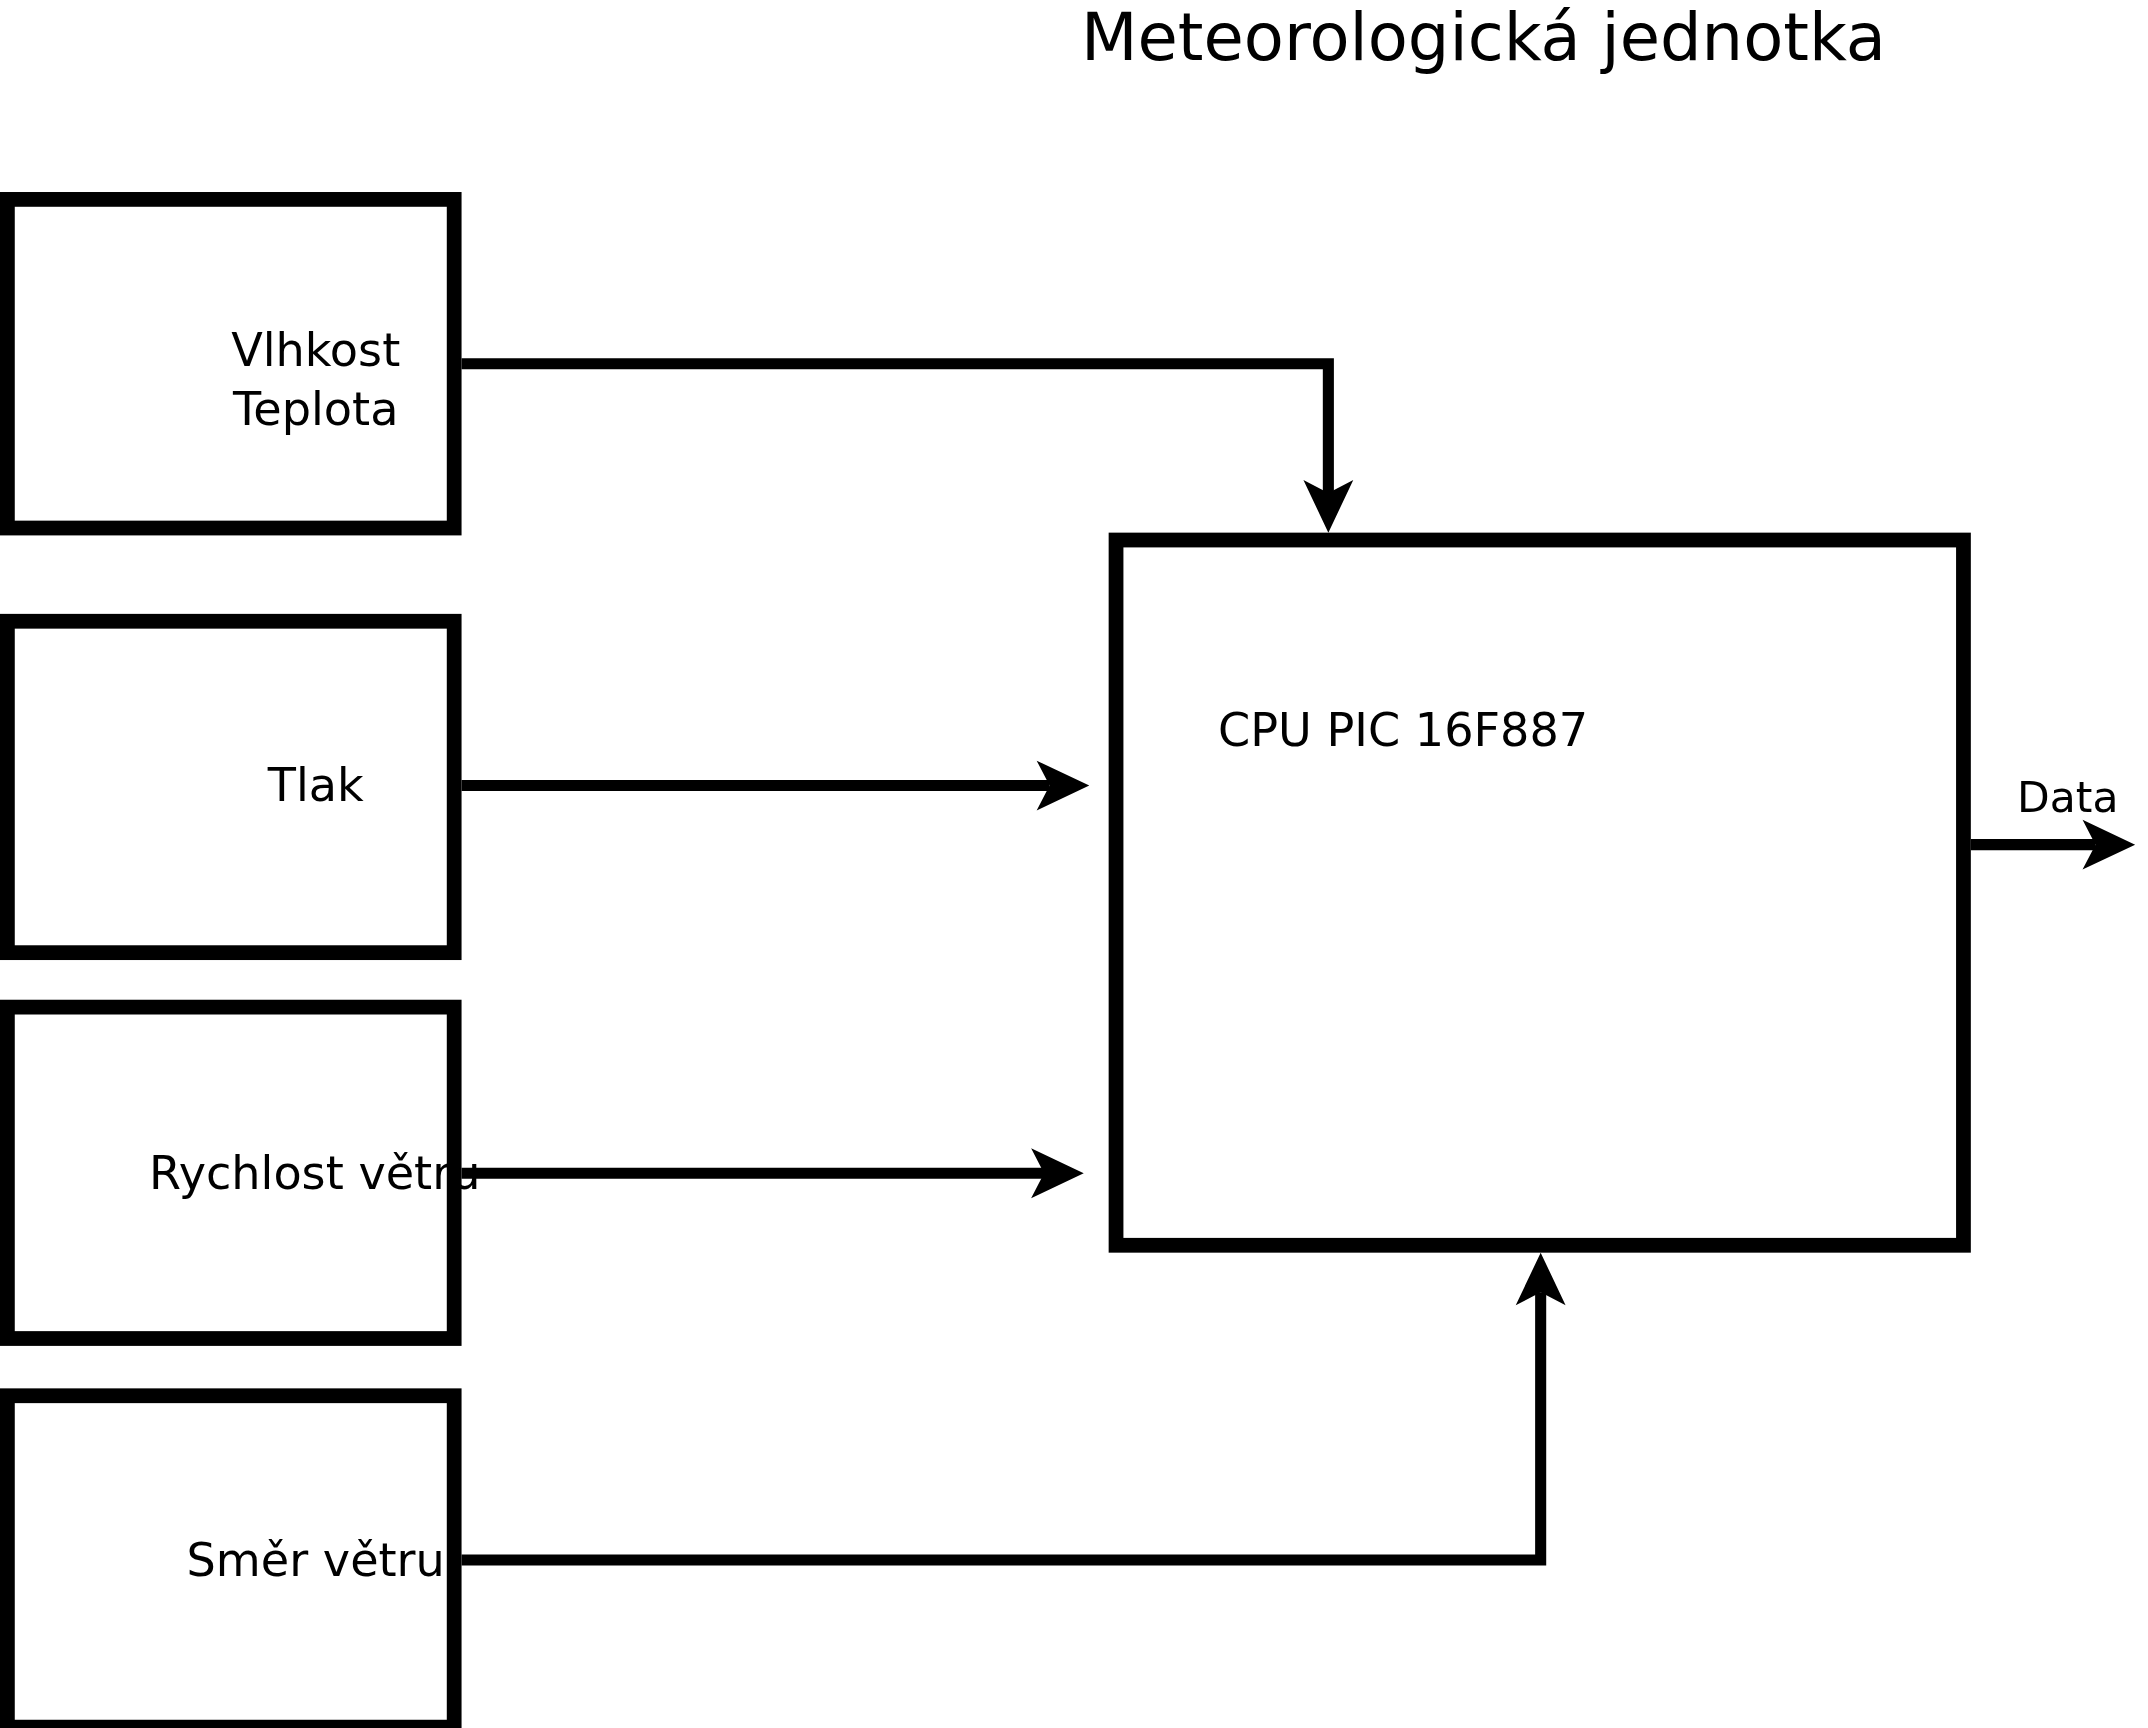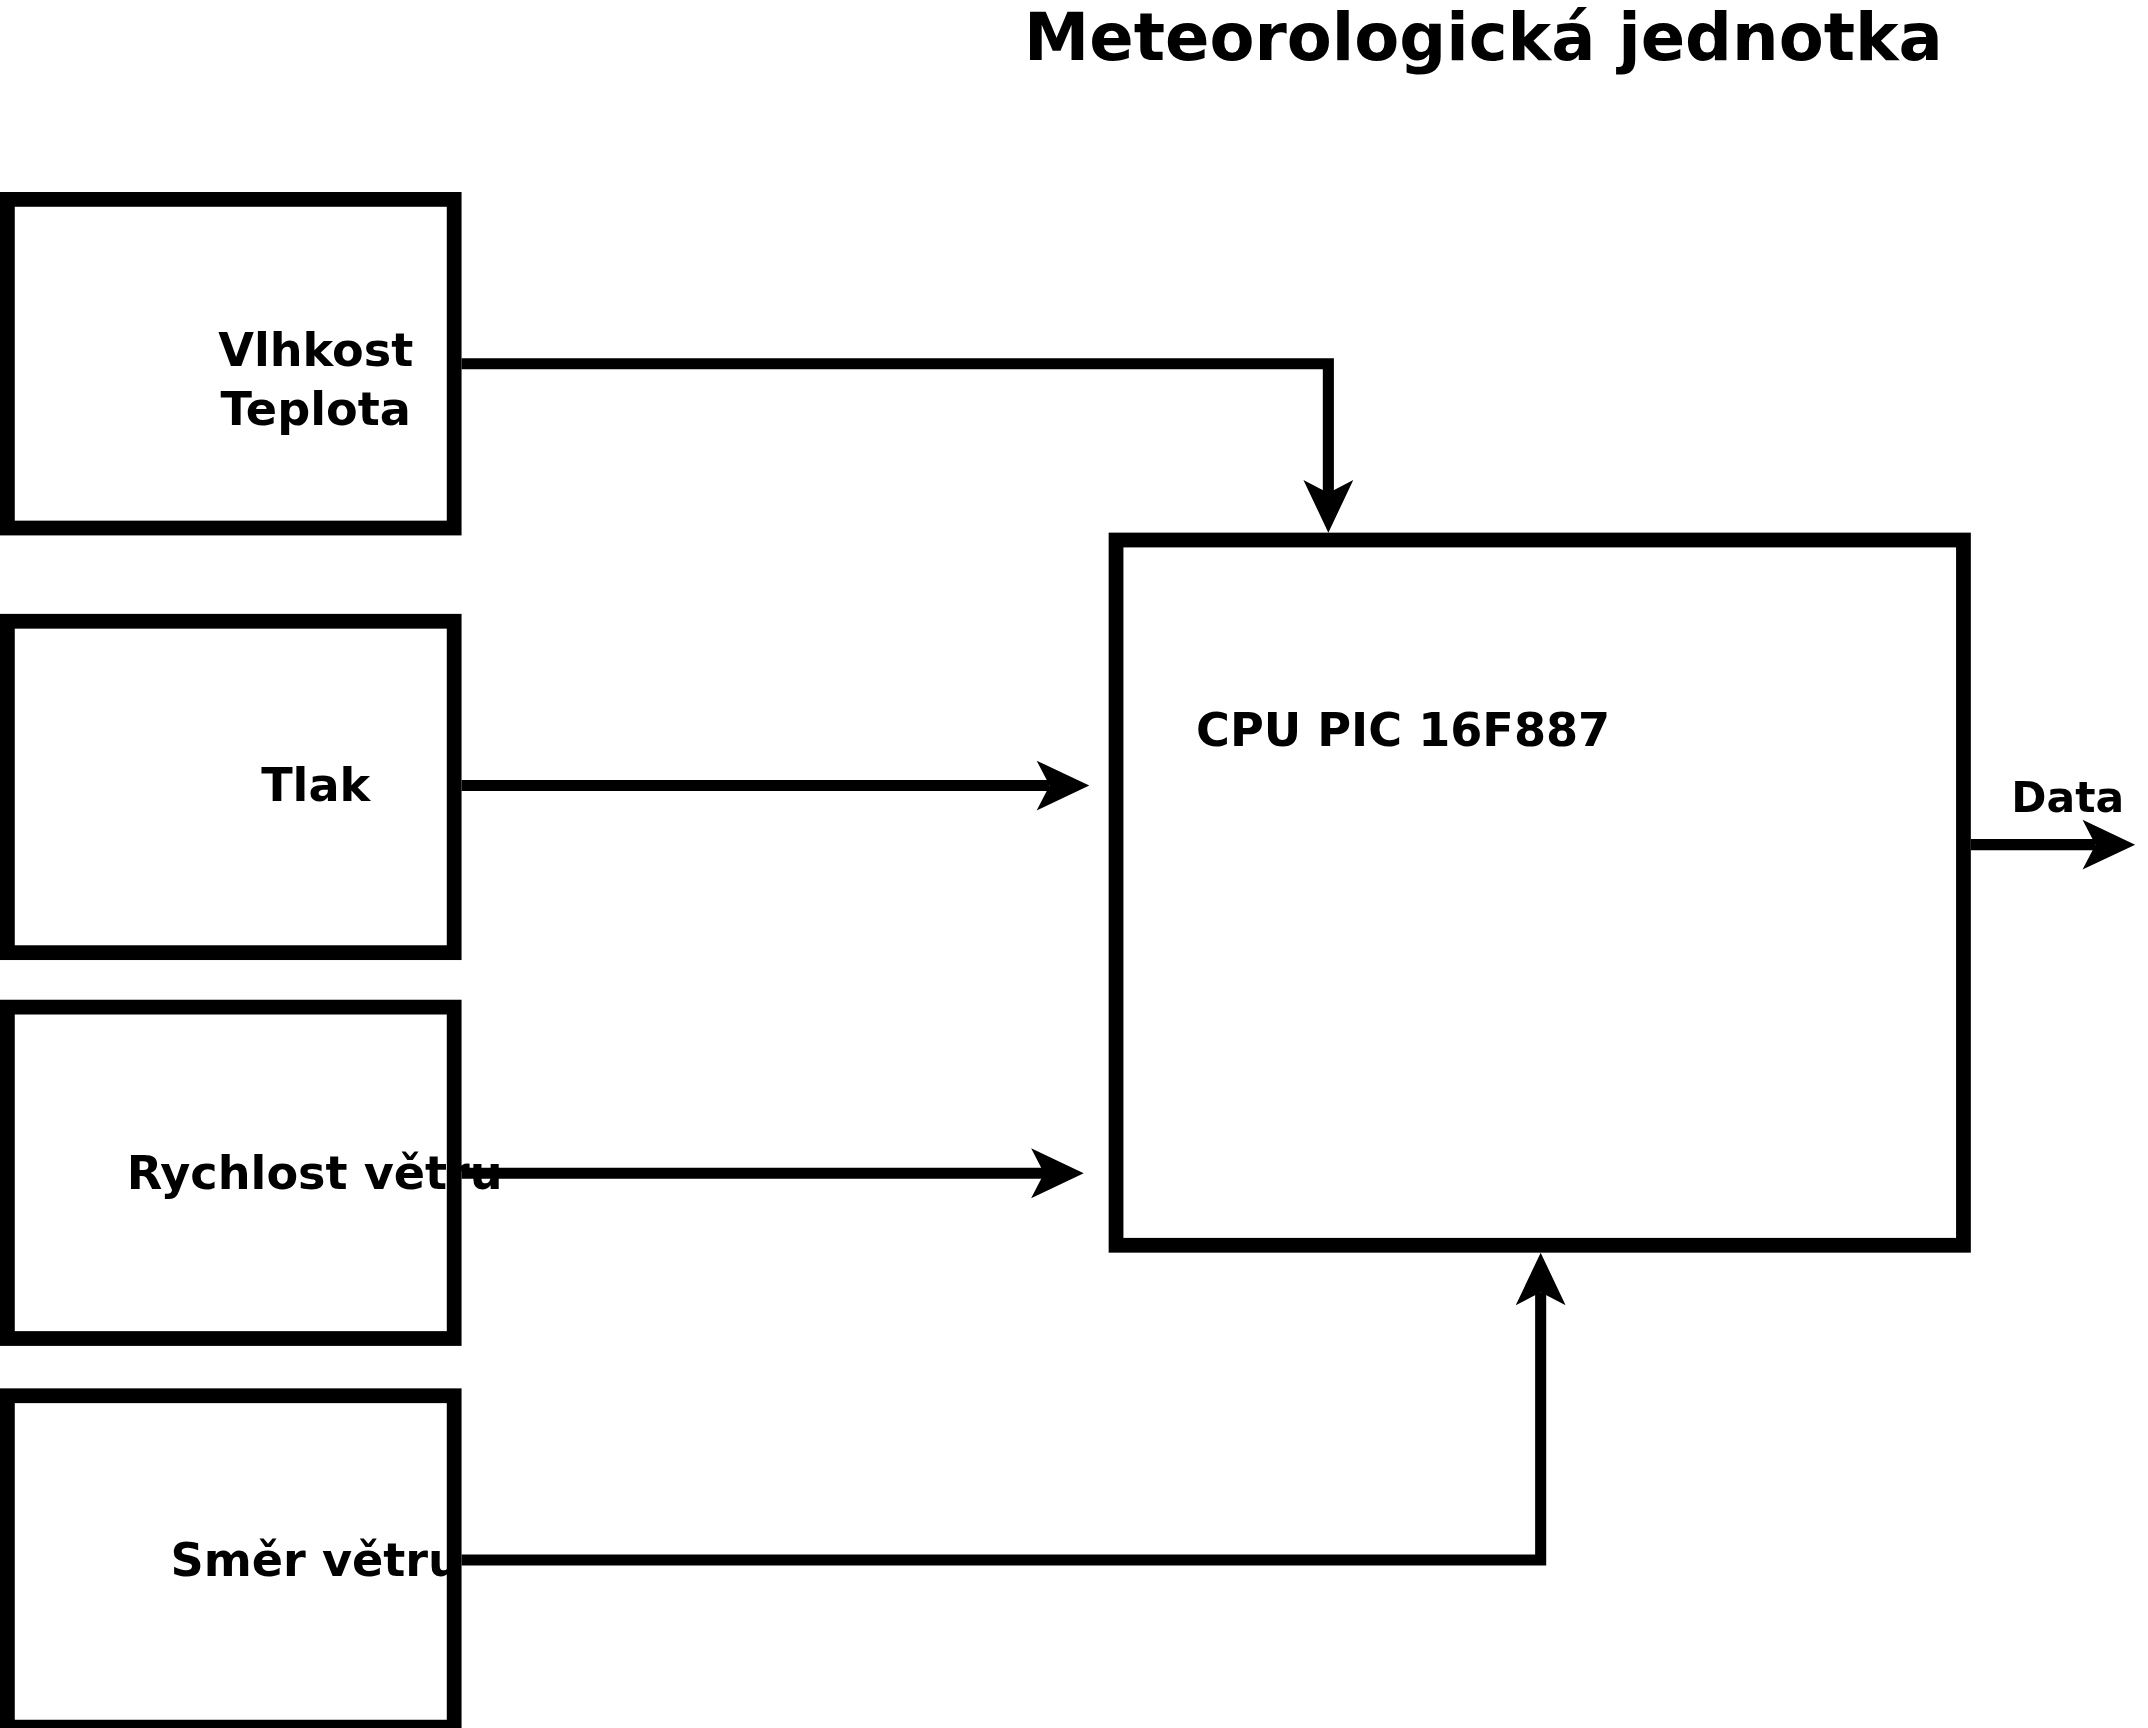--- a/index.html
+++ b/index.html
@@ -6,21 +6,20 @@
     margin: 0;
     padding: 0;
     background: #ffffff;
   }
   .stage {
     position: relative;
     width: 2149px;
     height: 1729px;
     background: #ffffff;
     overflow: hidden;
-    font-weight: bold;
   }
   svg {
     display: block;
     width: 2149px;
     height: 1729px;
   }
   svg text {
     font-family: "DejaVu Sans", "Liberation Sans", sans-serif;
     fill: #000000;
   }

